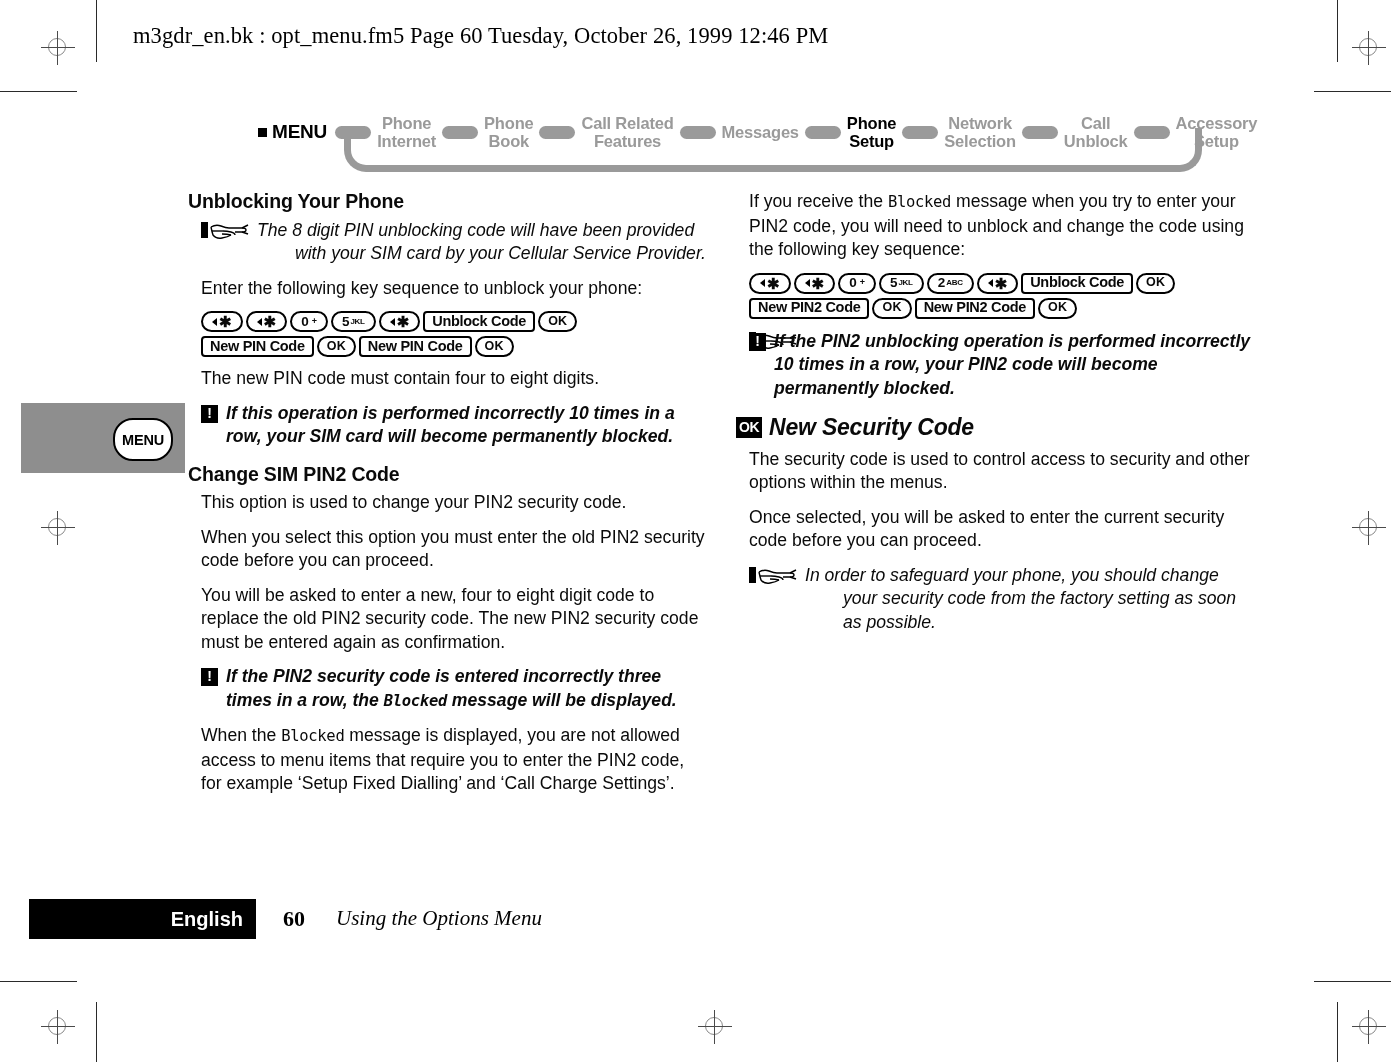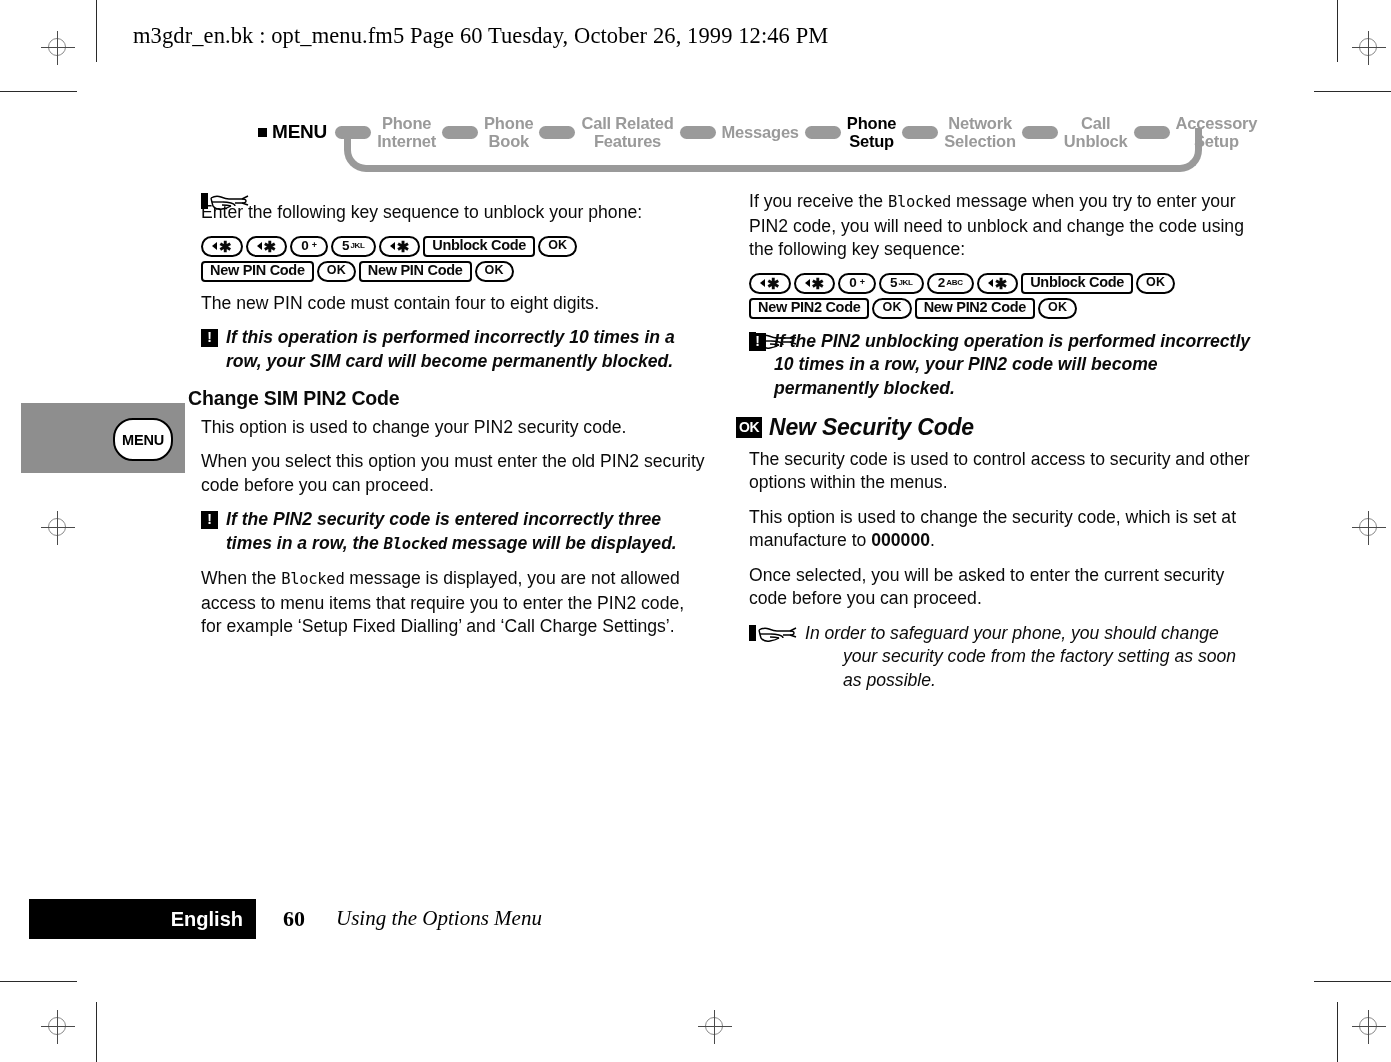--- a/index.html
+++ b/index.html
@@ -423,35 +423,37 @@
     </div>
   </div>
 </div>
 
 <div class="side-tab">
   <div class="btn">MENU</div>
 </div>
 
 <div class="col col-left">
 
+  <h2 class="sec">Unblocking Your Phone</h2>
 
 
   <div class="note">
     <span class="hand">
       <span class="bar"></span>
       <svg width="40" height="21" viewBox="0 0 40 21" fill="none" stroke="#000" stroke-width="1.4">
         <path d="M3 11 L14 11"></path>
         <path d="M2 7 Q7 4 12 6 Q17 8 20 8 L33 8 Q37 8 37 10 Q37 12 33 12 L26 12"></path>
         <path d="M2 7 Q3 12 4 15 Q7 19 13 18 Q19 17 22 15"></path>
         <path d="M14 11 Q18 11 22 12 Q26 13 26 15"></path>
         <path d="M13 14 Q18 14 22 15"></path>
         <path d="M33 8 L39 5"></path>
         <path d="M33 12 L39 14"></path>
       </svg>
     </span>
+    <span class="txt">The 8 digit PIN unblocking code will have been provided with your SIM card by your Cellular Service Provider.</span>
   </div>
 
   <p>Enter the following key sequence to unblock your phone:</p>
 
   <div class="keyseq">
     <div class="keyrow">
       <span class="key oval">
           <span class="tri"></span>
           <span class="star">✱</span>
         </span>
@@ -486,20 +488,21 @@
 
   <div class="warn">
     <span class="excl">!</span>
     <span>If this operation is performed incorrectly 10 times in a row, your SIM card will become permanently blocked.</span>
   </div>
 
   <h2 class="sec tight">Change SIM PIN2 Code</h2>
 
   <p>This option is used to change your PIN2 security code.</p>
   <p>When you select this option you must enter the old PIN2 security code before you can proceed.</p>
+  <p>You will be asked to enter a new, four to eight digit code to replace the old PIN2 security code. The new PIN2 security code must be entered again as confirmation.</p>
 
   <div class="warn">
     <span class="excl">!</span>
     <span><span>If the PIN2 security code is entered incorrectly three times in a row, the </span><code>Blocked</code><span> message will be displayed.</span></span>
   </div>
 
   <p><span>When the </span><code>Blocked</code><span> message is displayed, you are not allowed access to menu items that require you to enter the PIN2 code, for example ‘Setup Fixed Dialling’ and ‘Call Charge Settings’.</span></p>
 </div>
 
 <div class="col col-right">
@@ -563,21 +566,20 @@
     <span>If the PIN2 unblocking operation is performed incorrectly 10 times in a row, your PIN2 code will become permanently blocked.</span>
   </div>
 
   <h2 class="icon-head">
     <span class="okbox">OK</span>
     <span>New Security Code</span>
   </h2>
 
   <p>The security code is used to control access to security and other options within the menus.</p>
 
-  <p><span>This option is used to change the security code, which is set at manufacture to </span><b>000000</b><span>.</span></p>
 
   <p>Once selected, you will be asked to enter the current security code before you can proceed.</p>
 
   <div class="note">
     <span class="hand">
       <span class="bar"></span>
       <svg width="40" height="21" viewBox="0 0 40 21" fill="none" stroke="#000" stroke-width="1.4">
         <path d="M3 11 L14 11"></path>
         <path d="M2 7 Q7 4 12 6 Q17 8 20 8 L33 8 Q37 8 37 10 Q37 12 33 12 L26 12"></path>
         <path d="M2 7 Q3 12 4 15 Q7 19 13 18 Q19 17 22 15"></path>

